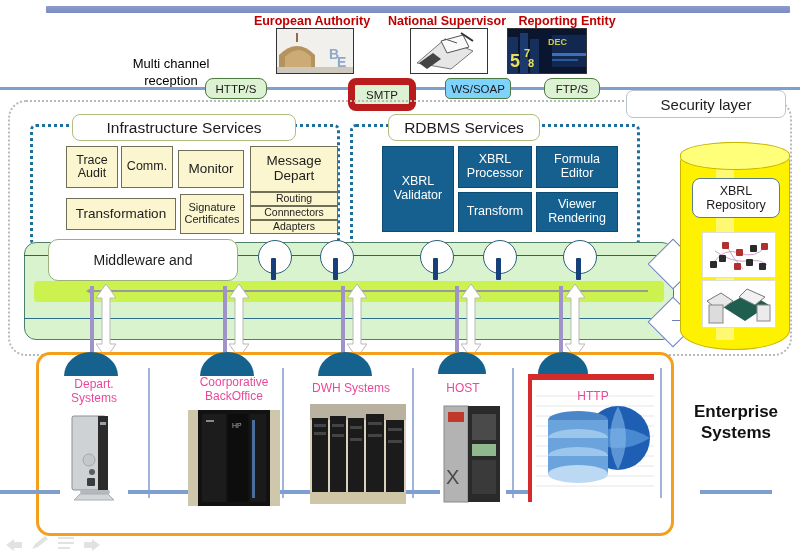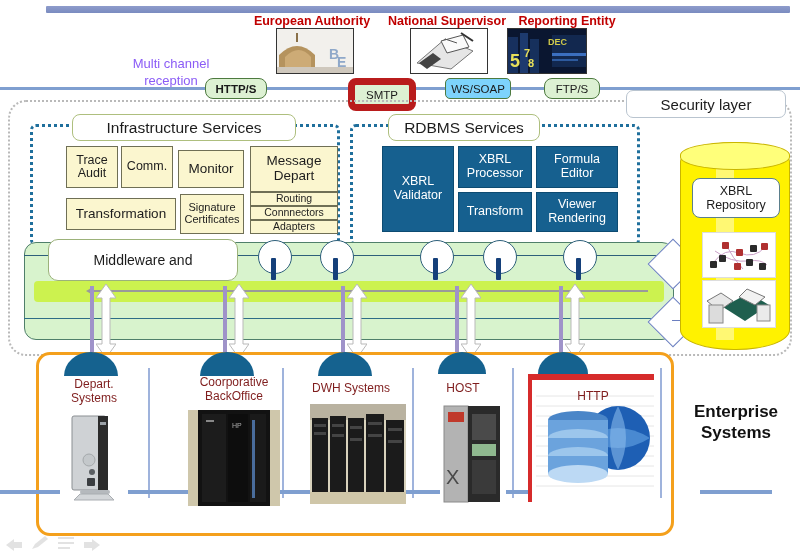--- a/index.html
+++ b/index.html
@@ -92,30 +92,30 @@
   .diamond-line{width:1px;background:#6b7fc0;}
 
   
   .eis-box{left:36px;top:352px;width:632px;height:178px;
     border:3px solid #f4a01c;border-radius:14px;background:#ffffff;}
   .eis-title{left:672px;top:388px;width:128px;height:70px;
     display:flex;flex-direction:column;align-items:center;justify-content:center;
     font-size:17px;font-weight:bold;line-height:1.22;color:#111;text-align:center;}
   .eis-sep{width:2px;background:#9fb3dc;}
   .eis-hline{height:4px;background:#7f9fd0;}
-  .eis-name{position:absolute;text-align:center;font-size:12px;line-height:1.15;color:#7f1d1d;}
+  .eis-name{position:absolute;text-align:center;font-size:12px;line-height:1.15;color:#ec4899;}
 
   .dome svg{display:block;}
 
   
   .ent-title{position:absolute;text-align:center;font-size:12.5px;font-weight:bold;color:#c00000;}
   .ent-img{position:absolute;border:1px solid #333;overflow:hidden;background:#fff;}
 
   .mc-label{left:96px;top:56px;width:150px;
-    text-align:center;font-size:13px;line-height:1.3;color:#8b5cf6;}
+    text-align:center;font-size:13px;line-height:1.3;color:#000000;}
 
   
   .statusbar{left:0px;top:533px;width:800px;height:20px;}
   .sicon{position:absolute;opacity:.28;}
 
   
   .dev{position:absolute;overflow:hidden;}
 </style>
 </head>
 <body>
@@ -166,21 +166,21 @@
 
 <div class="abs mc-label">
   <div>Multi  channel</div>
   <div>reception</div>
 </div>
 
 <div class="abs channel-line"></div>
 
 <div class="abs" style="left:205px;top:78px;width:60px;height:19px;background:#ddf1d3;
      border:1px solid #4d7a3f;border-radius:8px;display:flex;align-items:center;
-     justify-content:center;font-size:11.5px;font-weight:bold;">HTTP/S</div>
+     justify-content:center;font-size:11.5px;">HTTP/S</div>
 
 <div class="abs" style="left:348px;top:78px;width:54px;height:19px;background:#ddf1d3;
      border:7px solid #b91c1c;border-radius:8px;display:flex;align-items:center;
      justify-content:center;font-size:11.5px;">SMTP</div>
 
 <div class="abs" style="left:445px;top:78px;width:64px;height:19px;background:#7dd3fc;
      border:1px solid #4d7a3f;border-radius:5px;display:flex;align-items:center;
      justify-content:center;font-size:11.5px;">WS/SOAP</div>
 
 <div class="abs" style="left:544px;top:78px;width:54px;height:19px;background:#ddf1d3;

